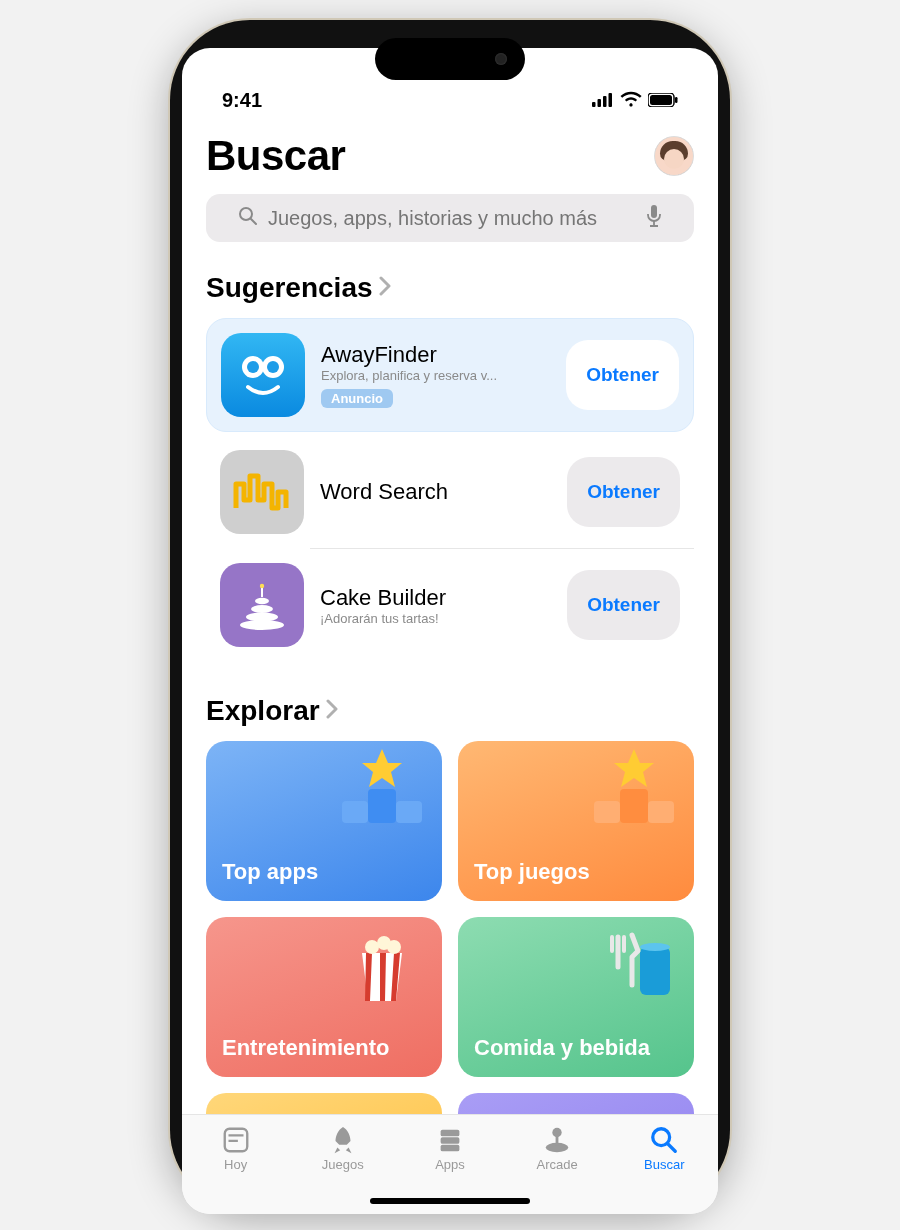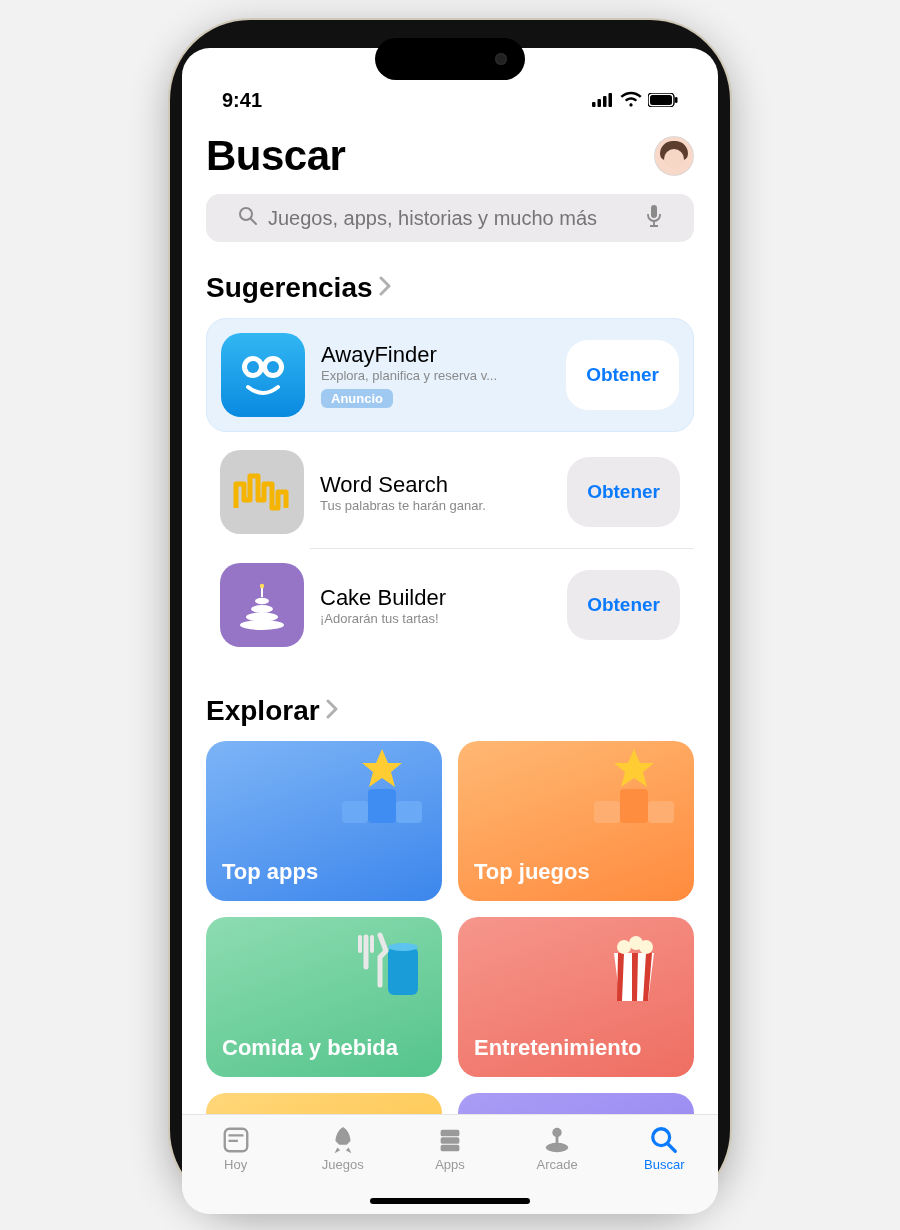--- a/index.html
+++ b/index.html
@@ -329,21 +329,20 @@
       </div>
 
       <div class="app-row plain">
         <div class="app-icon icon-word">
           <svg width="60" height="48" viewBox="0 0 60 48">
               <path d="M4 40 V16 h8 v16 h6 V8 h8 v24 h6 V16 h8 v24 h6 V24 h8 v16" fill="none" stroke="#f4b400" stroke-width="5" stroke-linejoin="round"></path>
             </svg>
         </div>
         <div class="app-meta">
           <div class="app-name">Word Search</div>
-          <div class="app-sub">Tus palabras te harán ganar.</div>
         </div>
         <button class="get-btn grey">Obtener</button>
       </div>
 
       <div class="divider"></div>
 
       <div class="app-row plain">
         <div class="app-icon icon-cake">
           <svg width="56" height="56" viewBox="0 0 56 56" fill="#fff">
               <ellipse cx="28" cy="48" rx="22" ry="5"></ellipse>
@@ -382,39 +381,39 @@
         </div>
         <div class="explore-card c-orange">
           <svg class="card-art" viewBox="0 0 100 80">
               <polygon points="50,0 56,14 70,14 59,23 63,38 50,29 37,38 41,23 30,14 44,14" fill="#ffcc33"></polygon>
               <rect x="36" y="40" width="28" height="34" rx="4" fill="#ff8d3f"></rect>
               <rect x="10" y="52" width="26" height="22" rx="4" fill="#ffae72"></rect>
               <rect x="64" y="52" width="26" height="22" rx="4" fill="#ffae72"></rect>
             </svg>
           <span>Top juegos</span>
         </div>
+        <div class="explore-card c-red">
+          <svg class="card-art" viewBox="0 0 100 80">
+              <path d="M30 28h40l-6 48H36z" fill="#fff"></path>
+              <path d="M34 28h6l-2 48h-5zM48 28h6l-1 48h-5zM62 28h6l-4 48h-5z" fill="#d63c2f"></path>
+              <circle cx="40" cy="22" r="7" fill="#fff6d8"></circle>
+              <circle cx="52" cy="18" r="7" fill="#fff6d8"></circle>
+              <circle cx="62" cy="22" r="7" fill="#fff6d8"></circle>
+            </svg>
+          <span>Entretenimiento</span>
+        </div>
         <div class="explore-card c-green">
           <svg class="card-art" viewBox="0 0 100 80">
               <rect x="56" y="22" width="30" height="48" rx="6" fill="#1a9cd8"></rect>
               <ellipse cx="71" cy="22" rx="15" ry="4" fill="#5cc4ee"></ellipse>
               <path d="M34 12v30" stroke="#e8e8e8" stroke-width="5" stroke-linecap="round"></path>
               <path d="M28 12v14M40 12v14" stroke="#e8e8e8" stroke-width="4" stroke-linecap="round"></path>
               <path d="M48 10l6 16-6 6v28" stroke="#e8e8e8" stroke-width="5" fill="none" stroke-linecap="round" stroke-linejoin="round"></path>
             </svg>
           <span>Comida y bebida</span>
-        </div>
-        <div class="explore-card c-red">
-          <svg class="card-art" viewBox="0 0 100 80">
-              <path d="M30 28h40l-6 48H36z" fill="#fff"></path>
-              <path d="M34 28h6l-2 48h-5zM48 28h6l-1 48h-5zM62 28h6l-4 48h-5z" fill="#d63c2f"></path>
-              <circle cx="40" cy="22" r="7" fill="#fff6d8"></circle>
-              <circle cx="52" cy="18" r="7" fill="#fff6d8"></circle>
-              <circle cx="62" cy="22" r="7" fill="#fff6d8"></circle>
-            </svg>
-          <span>Entretenimiento</span>
         </div>
       </div>
 
       <div class="explore-grid partial-row" style="margin-top:16px">
         <div class="explore-card c-yellow">
           <svg class="card-art" viewBox="0 0 100 80">
               <rect x="20" y="30" width="64" height="40" rx="8" fill="#2b2b2b"></rect>
               <rect x="30" y="20" width="24" height="12" rx="4" fill="#2b2b2b"></rect>
               <circle cx="62" cy="50" r="14" fill="#111"></circle>
               <circle cx="62" cy="50" r="8" fill="#3a3a3a"></circle>

